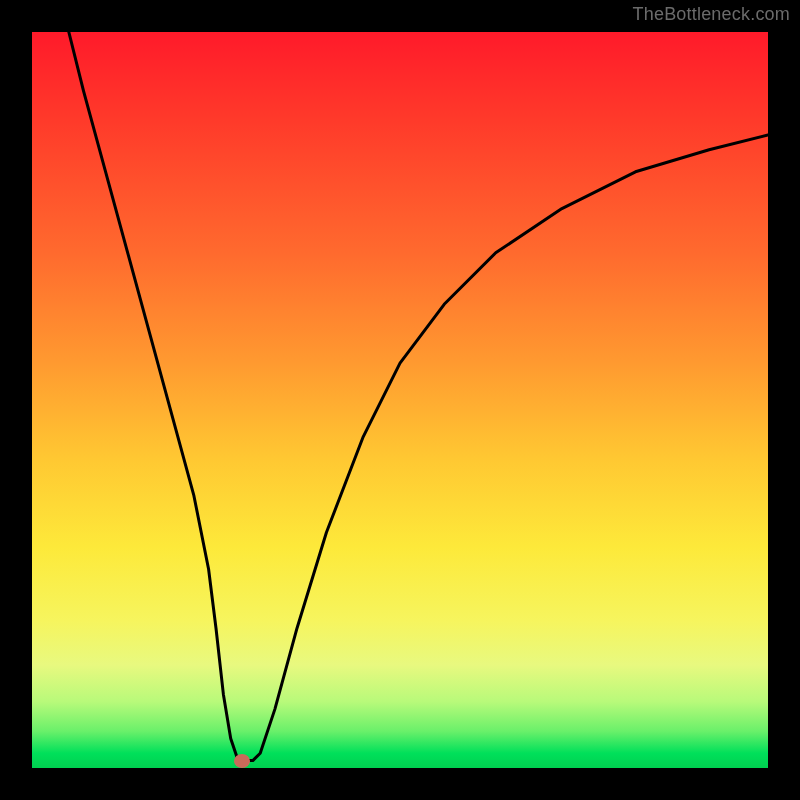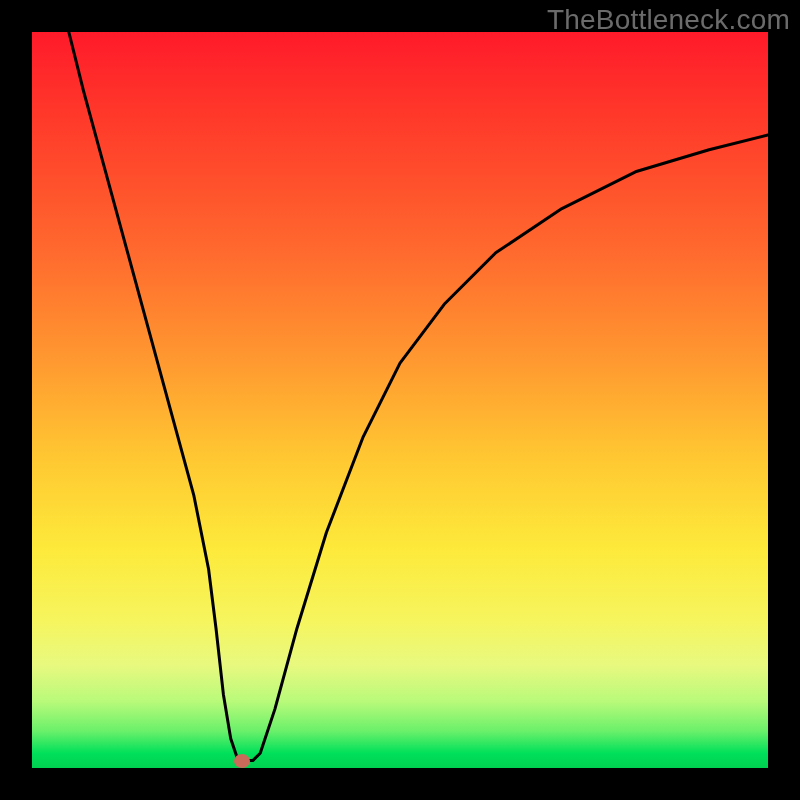--- a/index.html
+++ b/index.html
@@ -40,21 +40,21 @@
       #6af06a 95%,
       #00e05a 98%,
       #00d050 100%
     );
   }
   .watermark {
     position: absolute;
     top: 4px;
     right: 10px;
     color: #6b6b6b;
-    font-size: 28px;
+    font-size: 18px;
     font-weight: 500;
     letter-spacing: 0.2px;
     user-select: none;
   }
   .curve-svg {
     position: absolute;
     top: 32px;
     left: 32px;
     width: 736px;
     height: 736px;

